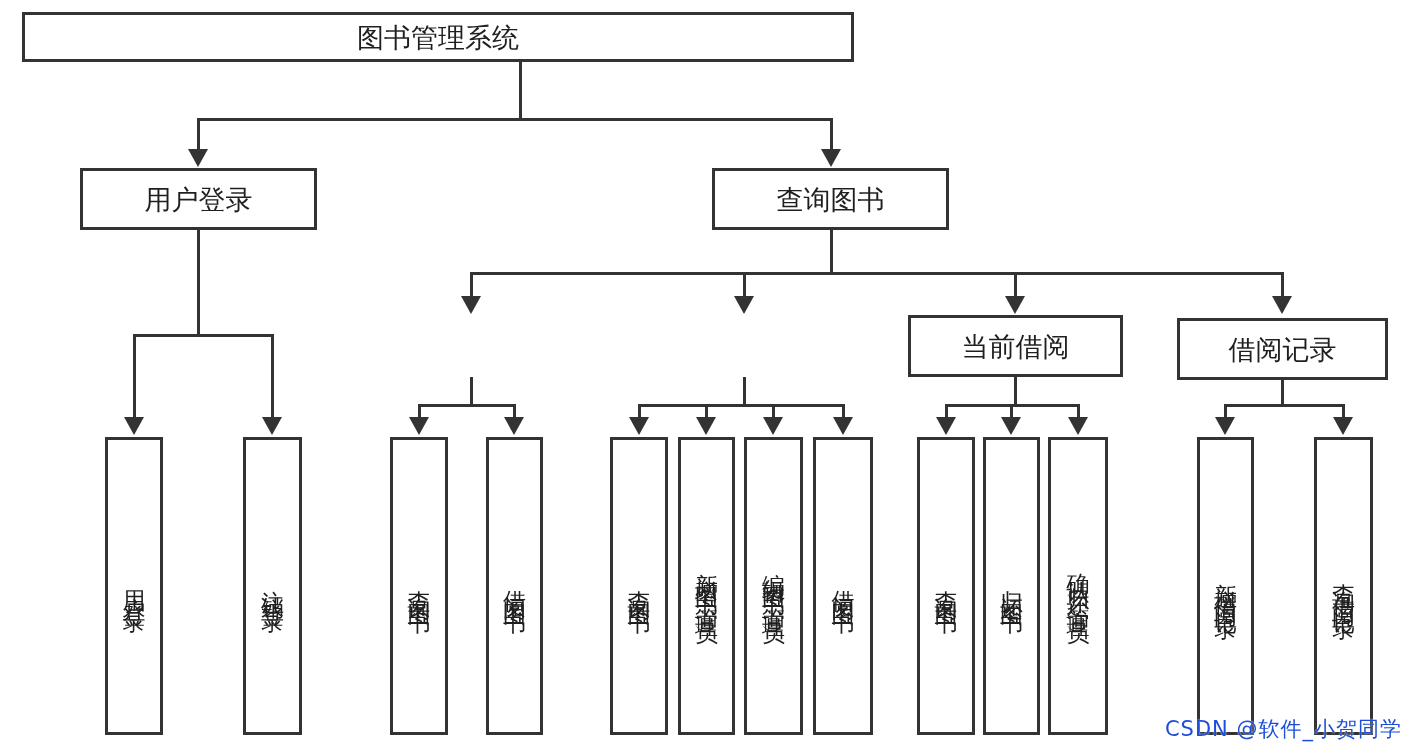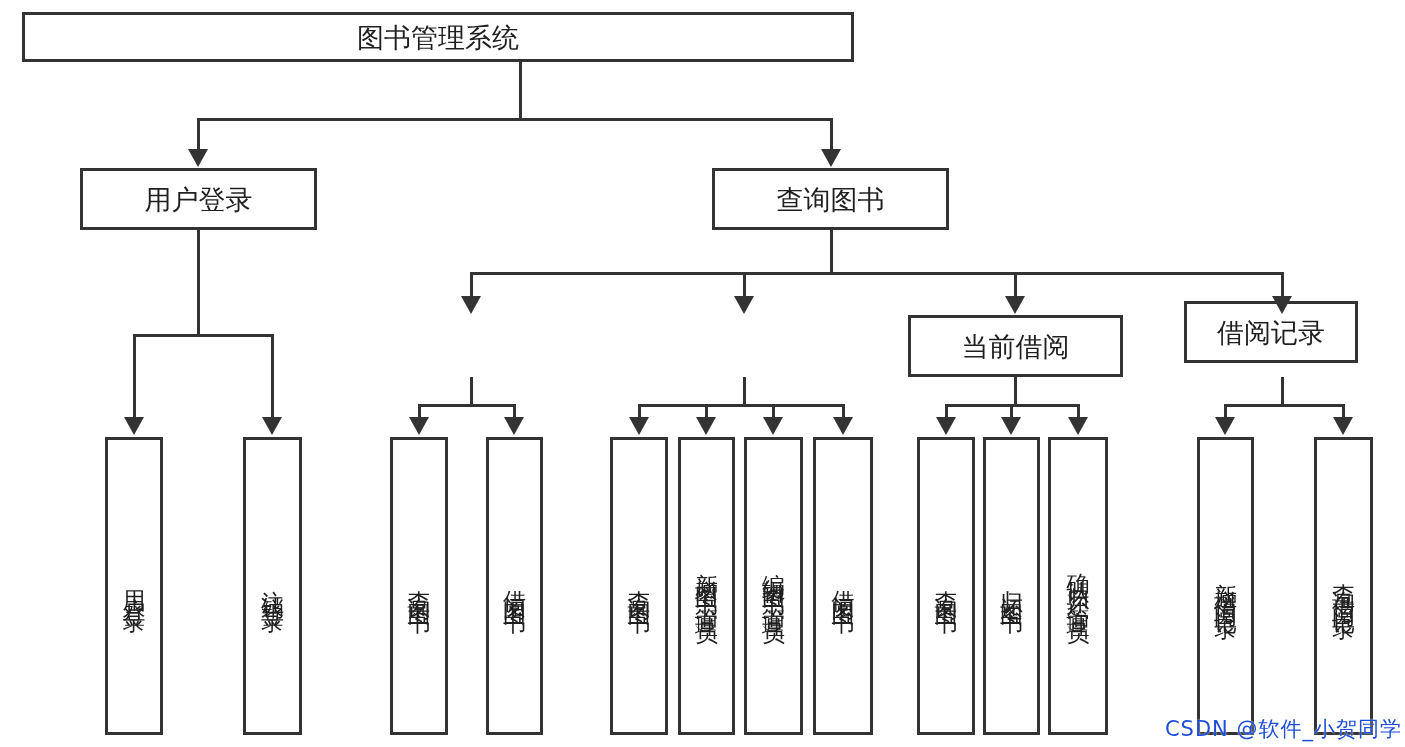--- a/index.html
+++ b/index.html
@@ -45,21 +45,21 @@
   <div class="node" style="left:712px;top:168px;width:237px;height:62px;">
     <span>查询图书</span>
   </div>
 
 
 
   <div class="node" style="left:908px;top:315px;width:215px;height:62px;">
     <span>当前借阅</span>
   </div>
 
-  <div class="node" style="left:1177px;top:301px;width:174px;height:62px;margin-left:7px;">
+  <div class="node" style="left:1177px;top:318px;width:211px;height:62px;">
     <span>借阅记录</span>
   </div>
 
   <div class="node leaf" style="left:105px;top:437px;width:58px;height:298px;">用户登录</div>
   <div class="node leaf" style="left:243px;top:437px;width:59px;height:298px;">注销登录</div>
 
   <div class="node leaf" style="left:390px;top:437px;width:58px;height:298px;">查询图书</div>
   <div class="node leaf" style="left:486px;top:437px;width:57px;height:298px;">借阅图书</div>
 
   <div class="node leaf" style="left:610px;top:437px;width:58px;height:298px;">查询图书</div>

